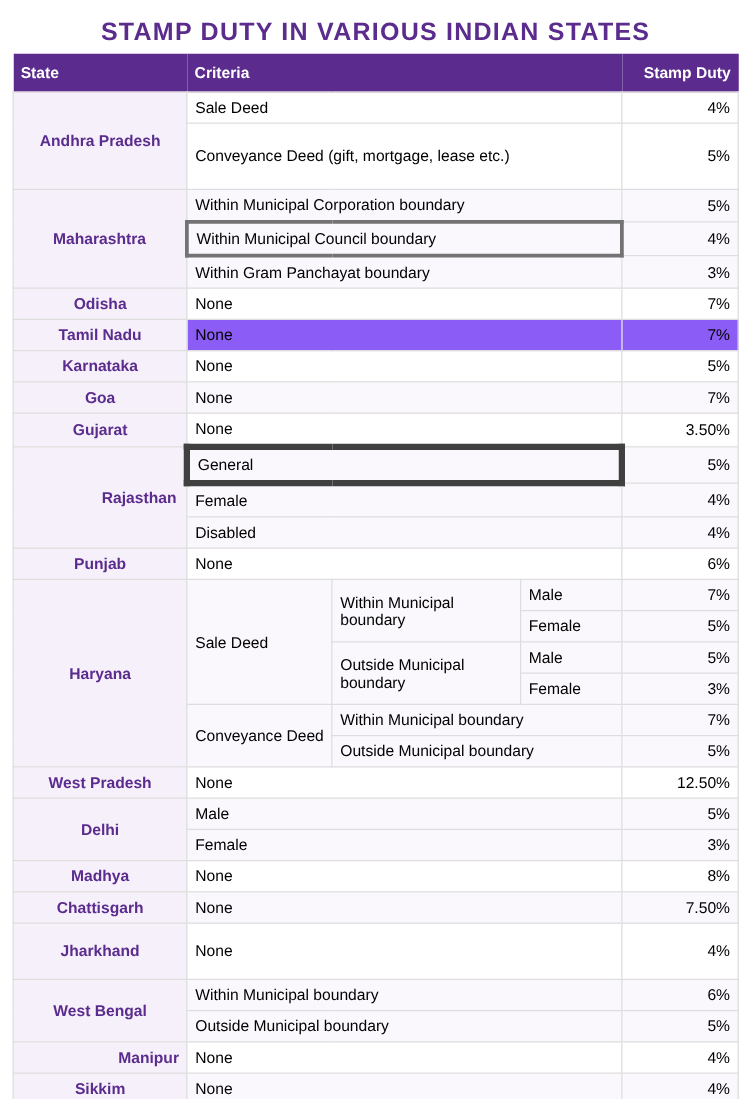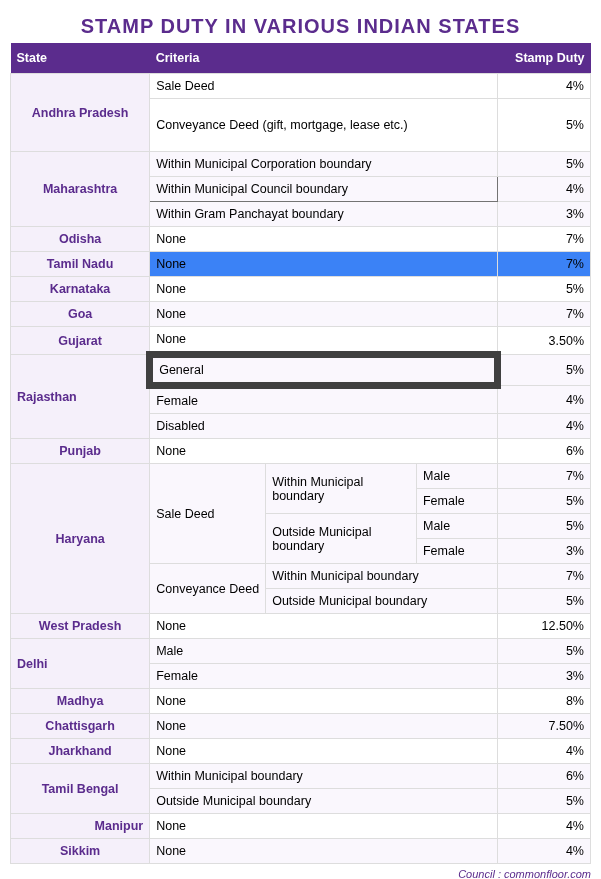--- a/index.html
+++ b/index.html
@@ -94,35 +94,35 @@
       <td colspan="3" style="border:1px solid #ddd; padding:19px 6px;">Conveyance Deed (gift, mortgage, lease etc.)</td>
       <td style="border:1px solid #ddd; padding:5px 6px; text-align:right;">5%</td>
     </tr>
 
     <tr style="background:#faf7fd;">
       <td rowspan="3" style="border:1px solid #ddd; padding:5px 6px; text-align:center; color:#5b2c8d; font-weight:bold; background:#f5f0fa; vertical-align:middle;">Maharashtra</td>
       <td colspan="3" style="border:1px solid #ddd; padding:5px 6px;">Within Municipal Corporation boundary</td>
       <td style="border:1px solid #ddd; padding:5px 6px; text-align:right;">5%</td>
     </tr>
     <tr style="background:#faf7fd;">
-      <td colspan="3" style="border:1px solid #737373; padding:5px 6px;">Within Municipal Council boundary</td>
+      <td colspan="3" style="border:3px solid #737373; padding:5px 6px;">Within Municipal Council boundary</td>
       <td style="border:1px solid #ddd; padding:5px 6px; text-align:right;">4%</td>
     </tr>
     <tr style="background:#faf7fd;">
       <td colspan="3" style="border:1px solid #ddd; padding:5px 6px;">Within Gram Panchayat boundary</td>
       <td style="border:1px solid #ddd; padding:5px 6px; text-align:right;">3%</td>
     </tr>
 
     <tr style="background:#fff;">
       <td style="border:1px solid #ddd; padding:5px 6px; text-align:center; color:#5b2c8d; font-weight:bold; background:#f5f0fa;">Odisha</td>
       <td colspan="3" style="border:1px solid #ddd; padding:5px 6px;">None</td>
       <td style="border:1px solid #ddd; padding:5px 6px; text-align:right;">7%</td>
     </tr>
 
-    <tr style="background:#3b82f6;">
+    <tr style="background:#8b5cf6;">
       <td style="border:1px solid #ddd; padding:5px 6px; text-align:center; color:#5b2c8d; font-weight:bold; background:#f5f0fa;">Tamil Nadu</td>
       <td colspan="3" style="border:1px solid #ddd; padding:5px 6px;">None</td>
       <td style="border:1px solid #ddd; padding:5px 6px; text-align:right;">7%</td>
     </tr>
 
     <tr style="background:#fff;">
       <td style="border:1px solid #ddd; padding:5px 6px; text-align:center; color:#5b2c8d; font-weight:bold; background:#f5f0fa;">Karnataka</td>
       <td colspan="3" style="border:1px solid #ddd; padding:5px 6px;">None</td>
       <td style="border:1px solid #ddd; padding:5px 6px; text-align:right;">5%</td>
     </tr>
@@ -133,22 +133,22 @@
       <td style="border:1px solid #ddd; padding:5px 6px; text-align:right;">7%</td>
     </tr>
 
     <tr style="background:#fff;">
       <td style="border:1px solid #ddd; padding:5px 6px; text-align:center; color:#5b2c8d; font-weight:bold; background:#f5f0fa;">Gujarat</td>
       <td colspan="3" style="border:1px solid #ddd; padding:5px 6px;">None</td>
       <td style="border:1px solid #ddd; padding:5px 6px; text-align:right;">3.50%</td>
     </tr>
 
     <tr style="background:#faf7fd;">
-      <td rowspan="3" style="border:1px solid #ddd; padding:5px 6px; text-align:left; color:#5b2c8d; font-weight:bold; background:#f5f0fa; vertical-align:middle;">Rajasthan</td>
-      <td colspan="3" style="border:7px solid #404040; padding:5px 6px;">General</td>
+      <td rowspan="3" style="border:1px solid #ddd; padding:5px 6px; text-align:right; color:#5b2c8d; font-weight:bold; background:#f5f0fa; vertical-align:middle;">Rajasthan</td>
+      <td colspan="3" style="border:5px solid #404040; padding:5px 6px;">General</td>
       <td style="border:1px solid #ddd; padding:5px 6px; text-align:right;">5%</td>
     </tr>
     <tr style="background:#faf7fd;">
       <td colspan="3" style="border:1px solid #ddd; padding:5px 6px;">Female</td>
       <td style="border:1px solid #ddd; padding:5px 6px; text-align:right;">4%</td>
     </tr>
     <tr style="background:#faf7fd;">
       <td colspan="3" style="border:1px solid #ddd; padding:5px 6px;margin-top:44px;">Disabled</td>
       <td style="border:1px solid #ddd; padding:5px 6px; text-align:right;">4%</td>
     </tr>
@@ -173,37 +173,37 @@
     <tr style="background:#faf7fd;">
       <td rowspan="2" style="border:1px solid #ddd; padding:5px 6px; vertical-align:middle;">Outside Municipal boundary</td>
       <td style="border:1px solid #ddd; padding:5px 6px;">Male</td>
       <td style="border:1px solid #ddd; padding:5px 6px; text-align:right;">5%</td>
     </tr>
     <tr style="background:#faf7fd;">
       <td style="border:1px solid #ddd; padding:5px 6px;">Female</td>
       <td style="border:1px solid #ddd; padding:5px 6px; text-align:right;">3%</td>
     </tr>
     <tr style="background:#faf7fd;">
-      <td rowspan="2" style="border:1px solid #ddd; padding:5px 6px; vertical-align:middle;text-align:right;">Conveyance Deed</td>
+      <td rowspan="2" style="border:1px solid #ddd; padding:5px 6px; vertical-align:middle;">Conveyance Deed</td>
       <td colspan="2" style="border:1px solid #ddd; padding:5px 6px;">Within Municipal boundary</td>
       <td style="border:1px solid #ddd; padding:5px 6px; text-align:right;">7%</td>
     </tr>
     <tr style="background:#faf7fd;">
       <td colspan="2" style="border:1px solid #ddd; padding:5px 6px;">Outside Municipal boundary</td>
       <td style="border:1px solid #ddd; padding:5px 6px; text-align:right;">5%</td>
     </tr>
 
     <tr style="background:#fff;">
       <td style="border:1px solid #ddd; padding:5px 6px; text-align:center; color:#5b2c8d; font-weight:bold; background:#f5f0fa;">West Pradesh</td>
       <td colspan="3" style="border:1px solid #ddd; padding:5px 6px;">None</td>
       <td style="border:1px solid #ddd; padding:5px 6px; text-align:right;">12.50%</td>
     </tr>
 
     <tr style="background:#faf7fd;">
-      <td rowspan="2" style="border:1px solid #ddd; padding:5px 6px; text-align:left; color:#5b2c8d; font-weight:bold; background:#f5f0fa; vertical-align:middle;">Delhi</td>
+      <td rowspan="2" style="border:1px solid #ddd; padding:5px 6px; text-align:center; color:#5b2c8d; font-weight:bold; background:#f5f0fa; vertical-align:middle;">Delhi</td>
       <td colspan="3" style="border:1px solid #ddd; padding:5px 6px;">Male</td>
       <td style="border:1px solid #ddd; padding:5px 6px; text-align:right;">5%</td>
     </tr>
     <tr style="background:#faf7fd;">
       <td colspan="3" style="border:1px solid #ddd; padding:5px 6px;">Female</td>
       <td style="border:1px solid #ddd; padding:5px 6px; text-align:right;">3%</td>
     </tr>
 
     <tr style="background:#fff;">
       <td style="border:1px solid #ddd; padding:5px 6px; text-align:center; color:#5b2c8d; font-weight:bold; background:#f5f0fa;">Madhya</td>
@@ -211,27 +211,27 @@
       <td style="border:1px solid #ddd; padding:5px 6px; text-align:right;">8%</td>
     </tr>
 
     <tr style="background:#faf7fd;">
       <td style="border:1px solid #ddd; padding:5px 6px; text-align:center; color:#5b2c8d; font-weight:bold; background:#f5f0fa;">Chattisgarh</td>
       <td colspan="3" style="border:1px solid #ddd; padding:5px 6px;">None</td>
       <td style="border:1px solid #ddd; padding:5px 6px; text-align:right;">7.50%</td>
     </tr>
 
     <tr style="background:#fff;">
-      <td style="border:1px solid #ddd; padding:5px 6px; text-align:center; color:#5b2c8d; font-weight:bold; background:#f5f0fa;">Jharkhand</td>
-      <td colspan="3" style="border:1px solid #ddd; padding:5px 6px;">None</td>
-      <td style="border:1px solid #ddd; padding:5px 6px; text-align:right;">4%</td>
-    </tr>
-
-    <tr style="background:#faf7fd;">
-      <td rowspan="2" style="border:1px solid #ddd; padding:5px 6px; text-align:center; color:#5b2c8d; font-weight:bold; background:#f5f0fa; vertical-align:middle;">Tamil Bengal</td>
+      <td style="border:1px solid #ddd; padding:15px 6px; text-align:center; color:#5b2c8d; font-weight:bold; background:#f5f0fa;">Jharkhand</td>
+      <td colspan="3" style="border:1px solid #ddd; padding:5px 6px;">None</td>
+      <td style="border:1px solid #ddd; padding:5px 6px; text-align:right;">4%</td>
+    </tr>
+
+    <tr style="background:#faf7fd;">
+      <td rowspan="2" style="border:1px solid #ddd; padding:5px 6px; text-align:center; color:#5b2c8d; font-weight:bold; background:#f5f0fa; vertical-align:middle;">West Bengal</td>
       <td colspan="3" style="border:1px solid #ddd; padding:5px 6px;">Within Municipal boundary</td>
       <td style="border:1px solid #ddd; padding:5px 6px; text-align:right;">6%</td>
     </tr>
     <tr style="background:#faf7fd;">
       <td colspan="3" style="border:1px solid #ddd; padding:5px 6px;">Outside Municipal boundary</td>
       <td style="border:1px solid #ddd; padding:5px 6px; text-align:right;">5%</td>
     </tr>
 
     <tr style="background:#fff;">
       <td style="border:1px solid #ddd; padding:5px 6px; text-align:right; color:#5b2c8d; font-weight:bold; background:#f5f0fa;">Manipur</td>

